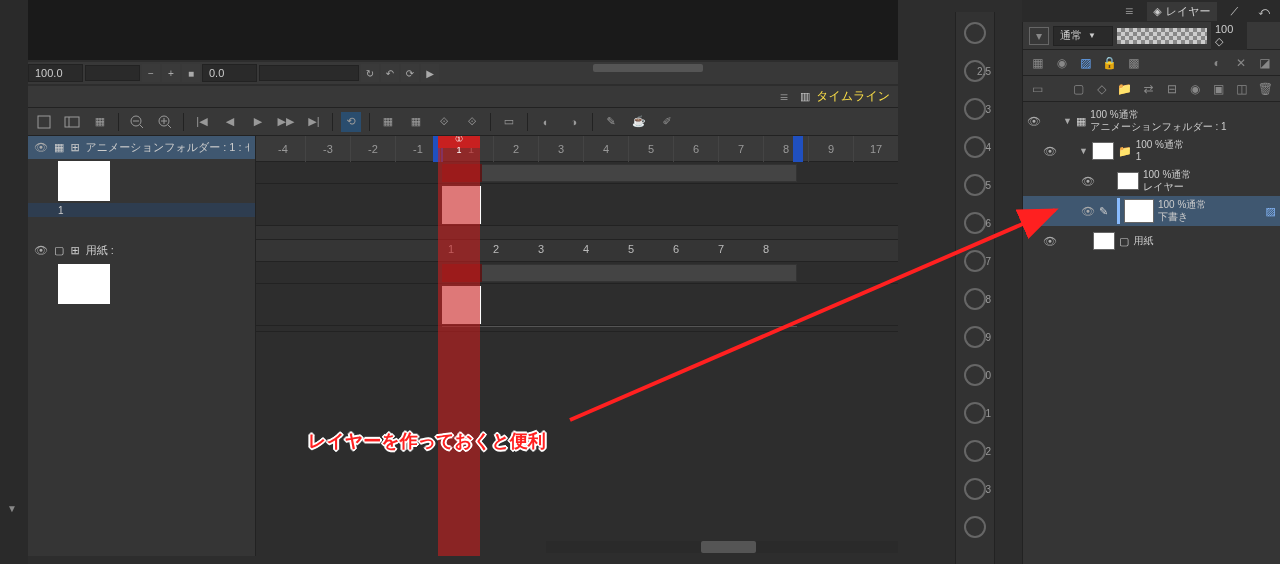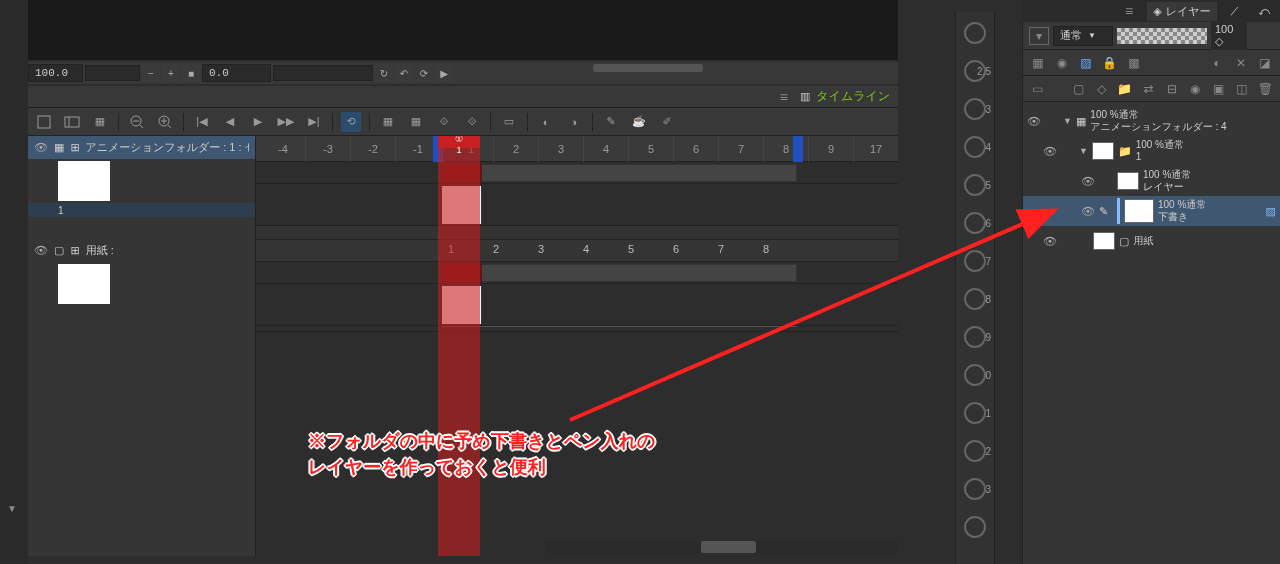--- a/index.html
+++ b/index.html
@@ -26,21 +26,20 @@
       gap: 2px;
     }
     .num-input {
       background: #2a2a2a;
       color: #ccc;
       border: 1px solid #222;
       padding: 2px 6px;
       height: 18px;
       width: 70px;
       font-size: 11px;
-      font-family: Liberation Mono, monospace;
     }
     .ctrl-btn {
       width: 18px; height: 18px;
       background: #3a3a3a;
       display: flex;
       align-items: center;
       justify-content: center;
       cursor: pointer;
       color: #aaa;
       font-size: 10px;
@@ -59,21 +58,21 @@
     .panel-header {
       height: 22px;
       background: #383838;
       display: flex;
       align-items: center;
       padding: 0 8px;
       gap: 6px;
       border-bottom: 1px solid #222;
     }
     .panel-title {
-      color: #84cc16;
+      color: #fde047;
       font-size: 12px;
     }
     .hamburger { color: #888; font-size: 14px; margin-left: auto; margin-right: 6px; }
     .timeline-toolbar {
       height: 28px;
       background: #383838;
       display: flex;
       align-items: center;
       padding: 0 6px;
       gap: 8px;
@@ -413,21 +412,21 @@
 </div>
 
 <div class="canvas-area"></div>
 
 <div class="top-controls">
   <div class="num-input" style="width:55px">100.0</div>
   <div class="slider-bg"></div>
   <div class="ctrl-btn">−</div>
   <div class="ctrl-btn">+</div>
   <div class="ctrl-btn">■</div>
-  <div class="num-input" style="width:69px">0.0</div>
+  <div class="num-input" style="width:55px">0.0</div>
   <div class="slider-bg" style="width:100px"></div>
   <div class="ctrl-btn">↻</div>
   <div class="ctrl-btn">↶</div>
   <div class="ctrl-btn">⟳</div>
   <div class="ctrl-btn">▶</div>
 </div>
 
 <div class="timeline-panel">
   <div class="panel-header">
     <span class="hamburger">≡</span>
@@ -682,21 +681,21 @@
 
   <div class="layer-tree">
 
     <div class="layer-row">
       <span class="eye-icon">👁</span>
       <span style="width:14px"></span>
       <span class="collapse-arrow">▼</span>
       <span>▦</span>
       <div class="layer-text">
         <span>100 %通常</span>
-        <span>アニメーションフォルダー : 4</span>
+        <span>アニメーションフォルダー : 1</span>
       </div>
     </div>
 
     <div class="layer-row" style="padding-left:20px">
       <span class="eye-icon">👁</span>
       <span style="width:14px"></span>
       <span class="collapse-arrow">▼</span>
       <div class="layer-thumb" style="width:22px;height:18px"></div>
       <span>📁</span>
       <div class="layer-text">
@@ -743,17 +742,16 @@
 <svg class="annotation-arrow" style="left:560px;top:200px" width="510" height="230">
   <defs>
     <marker id="arrowhead" markerWidth="10" markerHeight="8" refX="9" refY="4" orient="auto">
       <polygon points="0 0, 10 4, 0 8" fill="#ff2020"></polygon>
     </marker>
   </defs>
   <line x1="10" y1="220" x2="495" y2="10" stroke="#ff2020" stroke-width="4" marker-end="url(#arrowhead)"></line>
 </svg>
 
 <div class="annotation-text">
-  <div>※フォルダの中に予め下書きとペン入れの</div>
   <div>レイヤーを作っておくと便利</div>
 </div>
 
 <div style="position:absolute;left:593px;top:64px;width:110px;height:8px;background:#555;border-radius:2px"></div>
 
 </body></html>

